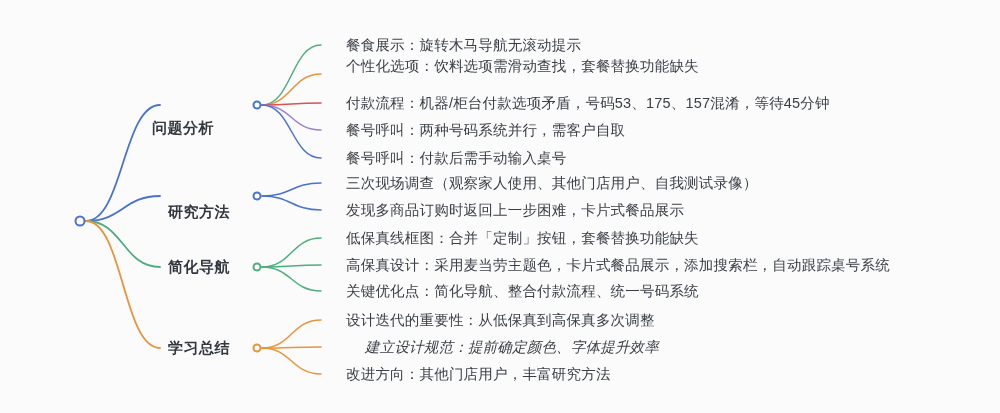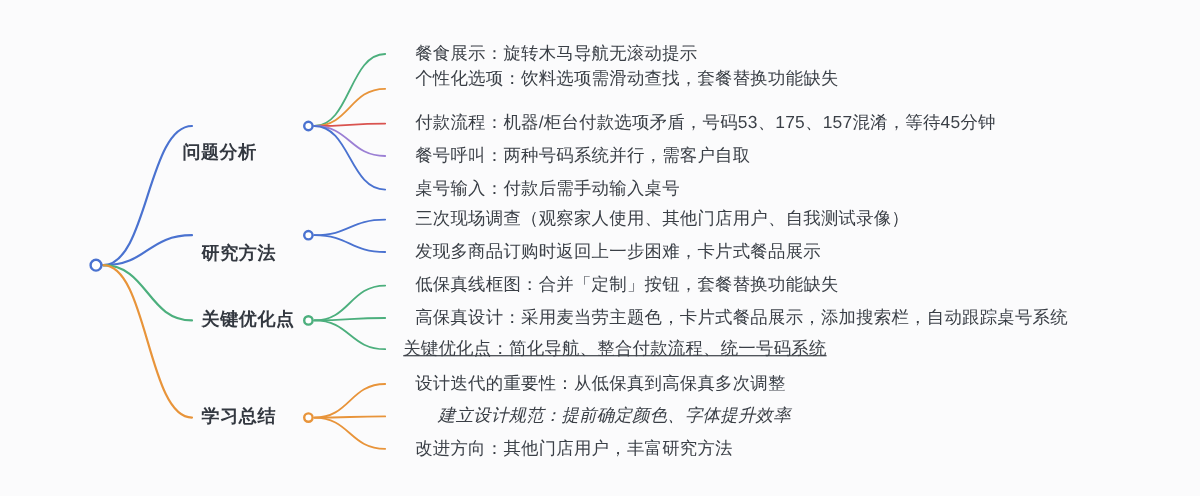--- a/index.html
+++ b/index.html
@@ -88,29 +88,29 @@
       <path d="M 262 348 C 291.5 348, 291.5 374, 321 374" stroke="#e8943a" fill="none" stroke-width="1.5" stroke-linecap="round"></path>
     </svg>
   <div id="nodes">
       <div class="root-dot" style="left: 80px; top: 221px; border-color: rgb(74, 114, 208);"></div>
       <div class="node branch-label" style="left: 152px; top: 105px; margin-top: 23px;">问题分析</div>
       <div class="branch-dot" style="left: 257px; top: 105px; border-color: rgb(74, 114, 208);"></div>
       <div class="node leaf-label" style="left: 327px; top: 45px;">餐食展示：旋转木马导航无滚动提示</div>
       <div class="node leaf-label" style="left: 327px; top: 66px;">个性化选项：饮料选项需滑动查找，套餐替换功能缺失</div>
       <div class="node leaf-label" style="left: 327px; top: 103px; text-align: right;">付款流程：机器/柜台付款选项矛盾，号码53、175、157混淆，等待45分钟</div>
       <div class="node leaf-label" style="left: 327px; top: 130px;">餐号呼叫：两种号码系统并行，需客户自取</div>
-      <div class="node leaf-label" style="left: 327px; top: 158px;">桌号输入：付款后需手动输入桌号</div>
+      <div class="node leaf-label" style="left: 327px; top: 158px;">餐号呼叫：付款后需手动输入桌号</div>
       <div class="node branch-label" style="left: 168px; top: 212px;">研究方法</div>
       <div class="branch-dot" style="left: 257px; top: 196px; border-color: rgb(74, 114, 208);"></div>
       <div class="node leaf-label" style="left: 327px; top: 183px;">三次现场调查（观察家人使用、其他门店用户、自我测试录像）</div>
       <div class="node leaf-label" style="left: 327px; top: 210px;">发现多商品订购时返回上一步困难，卡片式餐品展示</div>
-      <div class="node branch-label" style="left: 168px; top: 267px;">关键优化点</div>
+      <div class="node branch-label" style="left: 168px; top: 267px;">简化导航</div>
       <div class="branch-dot" style="left: 257px; top: 267px; border-color: rgb(76, 175, 125);"></div>
       <div class="node leaf-label" style="left: 327px; top: 238px;">低保真线框图：合并「定制」按钮，套餐替换功能缺失</div>
       <div class="node leaf-label" style="left: 327px; top: 265px;">高保真设计：采用麦当劳主题色，卡片式餐品展示，添加搜索栏，自动跟踪桌号系统</div>
-      <div class="node leaf-label" style="left: 317px; top: 291px; text-decoration: underline;">关键优化点：简化导航、整合付款流程、统一号码系统</div>
+      <div class="node leaf-label" style="left: 327px; top: 291px;">关键优化点：简化导航、整合付款流程、统一号码系统</div>
       <div class="node branch-label" style="left: 168px; top: 348px; text-align: center;">学习总结</div>
       <div class="branch-dot" style="left: 257px; top: 348px; border-color: rgb(232, 148, 58);"></div>
       <div class="node leaf-label" style="left: 327px; top: 320px;">设计迭代的重要性：从低保真到高保真多次调整</div>
       <div class="node leaf-label" style="left: 346px; top: 347px; font-style: italic;">建立设计规范：提前确定颜色、字体提升效率</div>
       <div class="node leaf-label" style="left: 327px; top: 374px;">改进方向：其他门店用户，丰富研究方法</div>
     </div>
 </div>
 
 </body></html>

